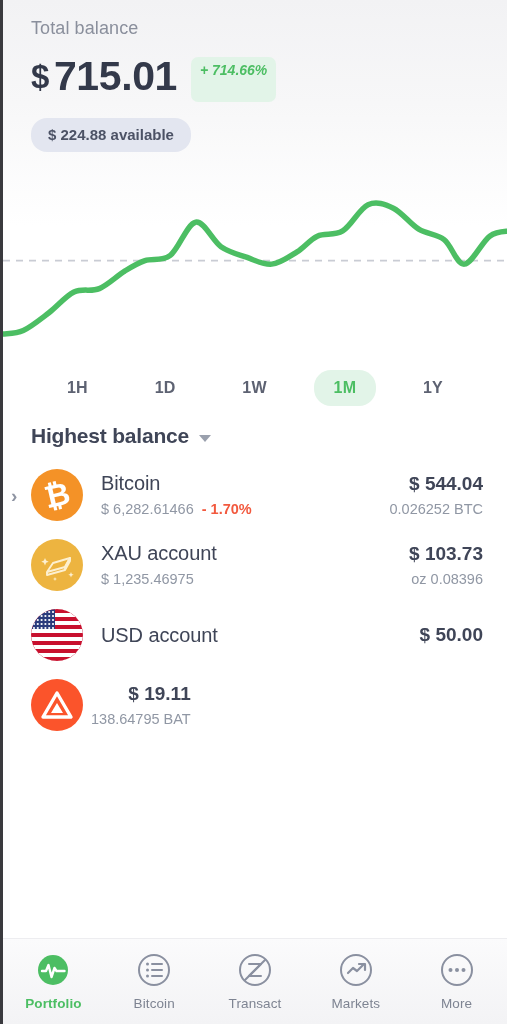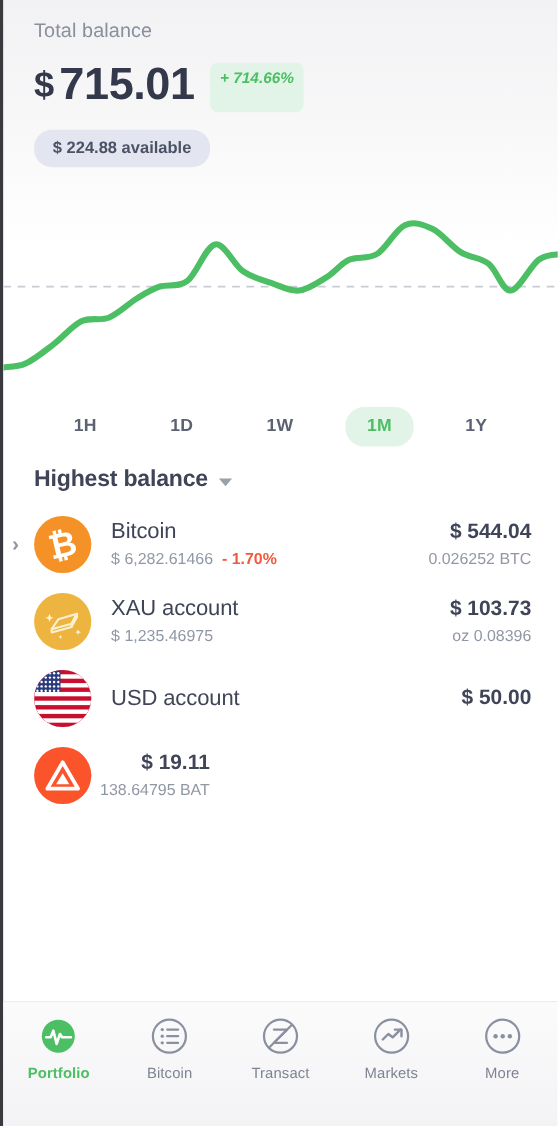--- a/index.html
+++ b/index.html
@@ -225,21 +225,21 @@
     margin-top: 5px;
     font-size: 14.5px;
     color: #9097a4;
     line-height: 1.25;
     white-space: nowrap;
   }
 
   
   .bottom-nav {
     flex: 0 0 auto;
-    height: 114px;
+    height: 86px;
     display: flex;
     align-items: flex-start;
     padding-top: 12px;
     background: linear-gradient(180deg,#fbfbfc 0%, #f3f3f5 100%);
     border-top: 1px solid #ededf0;
   }
   .nav-item {
     flex: 1 1 0;
     display: flex;
     flex-direction: column;

